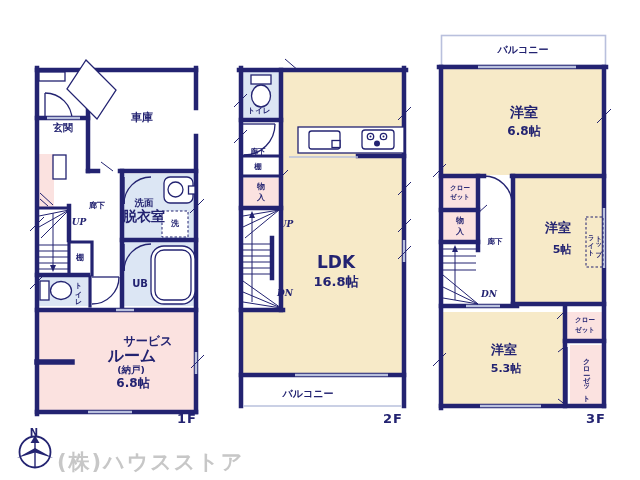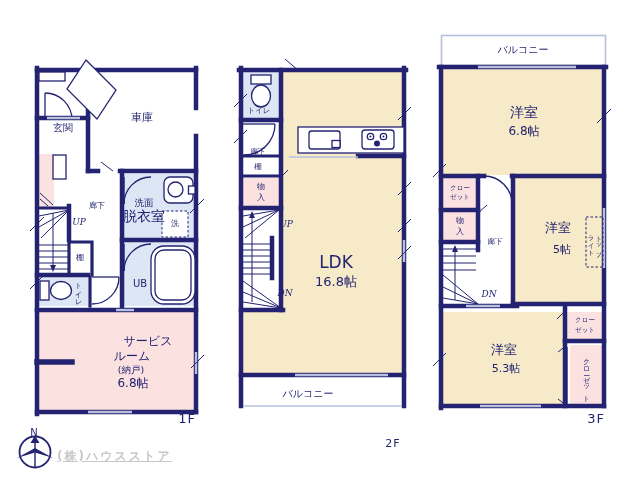--- a/index.html
+++ b/index.html
@@ -18,26 +18,26 @@
   .dash{stroke:var(--wall);stroke-width:1;fill:none;stroke-dasharray:2.5 2;}
   .dashfill{stroke:var(--wall);stroke-width:1;fill:#fff;stroke-dasharray:2.5 2;}
   .cream{fill:var(--cream);}
   .pink{fill:var(--pink);}
   .blue{fill:var(--wet);}
   .whitefill{fill:#fff;}
   .navyfill{fill:var(--wall);}
   .bal{fill:#fff;stroke:var(--wgray);stroke-width:1.6;}
   
   .lbl{position:absolute;transform:translate(-50%,-50%);color:var(--wall);
-       font-weight:400;white-space:pre;line-height:1.2;text-align:right;}
+       font-weight:700;white-space:pre;line-height:1.2;text-align:right;}
   .v{writing-mode:vertical-rl;letter-spacing:1px;}
   .it{font-family:"DejaVu Serif",serif;font-style:italic;}
   .flabel{letter-spacing:1px;}
-  .wm{position:absolute;left:57px;top:448px;font-size:12px;letter-spacing:2px;
-      color:var(--watermark);font-weight:700;text-decoration:underline;}
+  .wm{position:absolute;left:57px;top:448px;font-size:21px;letter-spacing:2px;
+      color:var(--watermark);font-weight:700;}
 </style>
 </head>
 <body>
 
 <div id="canvas">
 
 <svg id="plan-svg" width="640" height="480" viewBox="0 0 640 480">
 
   <g>
 
@@ -238,36 +238,36 @@
 <div class="lbl" style="left:63px;top:128px;font-size:10px">玄関</div>
 <div class="lbl" style="left:97px;top:206px;font-size:8px">廊下</div>
 <div class="lbl it" style="left:79px;top:222px;font-size:9px">UP</div>
 <div class="lbl" style="left:80px;top:258px;font-size:8px">棚</div>
 <div class="lbl v" style="left:78px;top:290px;font-size:7px">トイレ</div>
 <div class="lbl" style="left:144px;top:203px;font-size:9.5px">洗面</div>
 <div class="lbl" style="left:144px;top:216px;font-size:14px">脱衣室</div>
 <div class="lbl" style="left:175px;top:224px;font-size:8px">洗</div>
 <div class="lbl" style="left:140px;top:284px;font-size:10px">UB</div>
 <div class="lbl" style="left:148px;top:341px;font-size:12px">サービス</div>
-<div class="lbl" style="left:132px;top:356px;font-size:12px">ルーム</div>
+<div class="lbl" style="left:132px;top:356px;font-size:16px">ルーム</div>
 <div class="lbl" style="left:131px;top:370px;font-size:9.5px">(納戸)</div>
 <div class="lbl" style="left:133px;top:383px;font-size:12px">6.8帖</div>
 <div class="lbl flabel" style="left:187px;top:419px;font-size:13px">1F</div>
 
 <div class="lbl" style="left:259px;top:110px;font-size:7.5px">トイレ</div>
 <div class="lbl" style="left:258px;top:151px;font-size:7.5px">廊下</div>
 <div class="lbl" style="left:258px;top:166px;font-size:7.5px">棚</div>
 <div class="lbl" style="left:261px;top:187px;font-size:8px">物</div>
 <div class="lbl" style="left:261px;top:198px;font-size:8px">入</div>
 <div class="lbl it" style="left:286px;top:224px;font-size:9px">UP</div>
 <div class="lbl it" style="left:285px;top:293px;font-size:9px">DN</div>
 <div class="lbl" style="left:336px;top:262px;font-size:17px">LDK</div>
 <div class="lbl" style="left:336px;top:282px;font-size:13px">16.8帖</div>
 <div class="lbl" style="left:308px;top:394px;font-size:10px">バルコニー</div>
-<div class="lbl flabel" style="left:393px;top:444px;font-size:11px">2F</div>
+<div class="lbl flabel" style="left:393px;top:419px;font-size:13px">2F</div>
 
 <div class="lbl" style="left:523px;top:50px;font-size:10px">バルコニー</div>
 <div class="lbl" style="left:524px;top:112px;font-size:14px">洋室</div>
 <div class="lbl" style="left:524px;top:131px;font-size:12px">6.8帖</div>
 <div class="lbl" style="left:460px;top:189px;font-size:6.5px">クロー</div>
 <div class="lbl" style="left:460px;top:198px;font-size:6.5px">ゼット</div>
 <div class="lbl" style="left:460px;top:221px;font-size:8px">物</div>
 <div class="lbl" style="left:460px;top:232px;font-size:8px">入</div>
 <div class="lbl" style="left:495px;top:241px;font-size:7.5px">廊下</div>
 <div class="lbl it" style="left:489px;top:294px;font-size:9px">DN</div>

